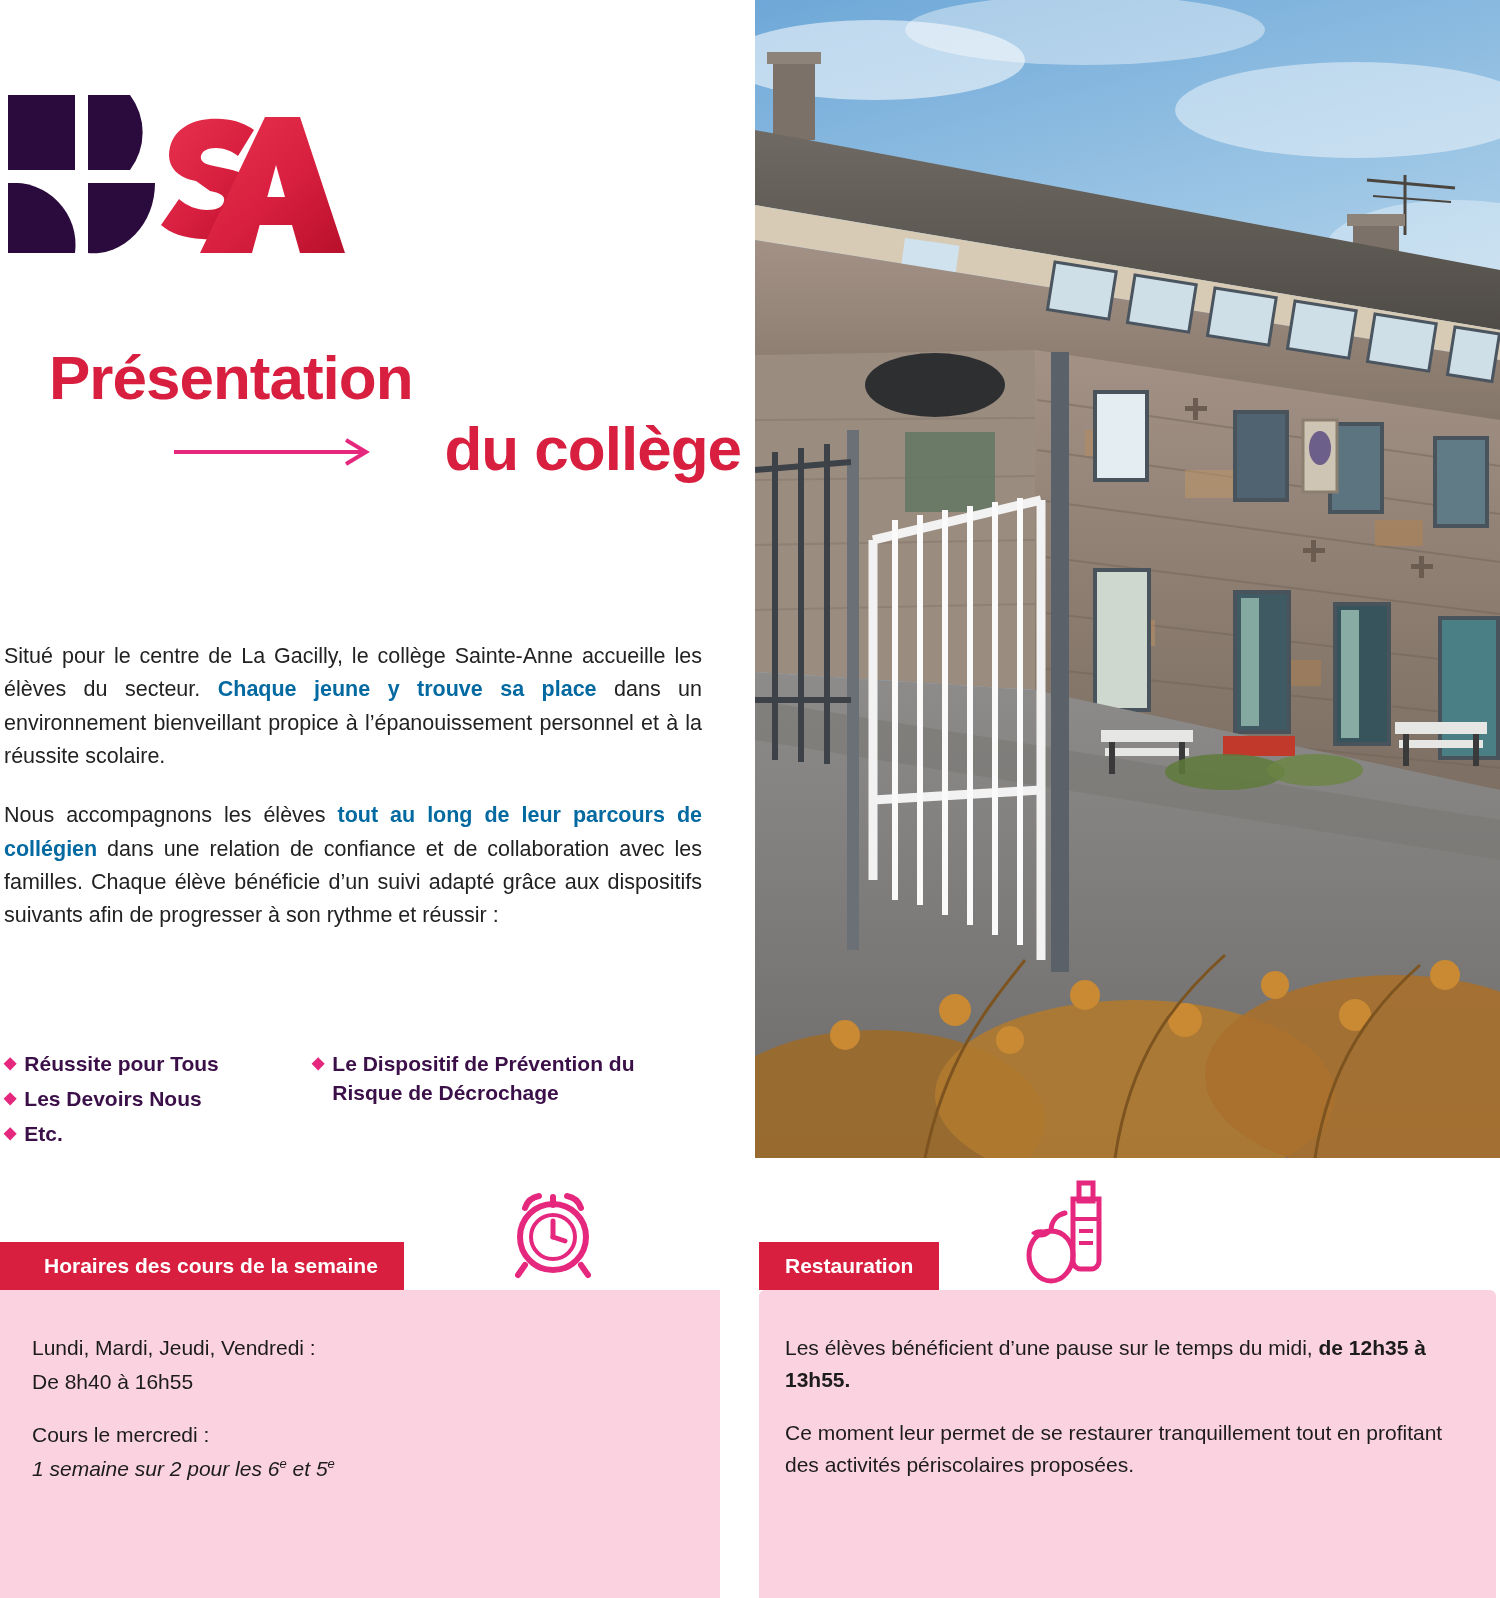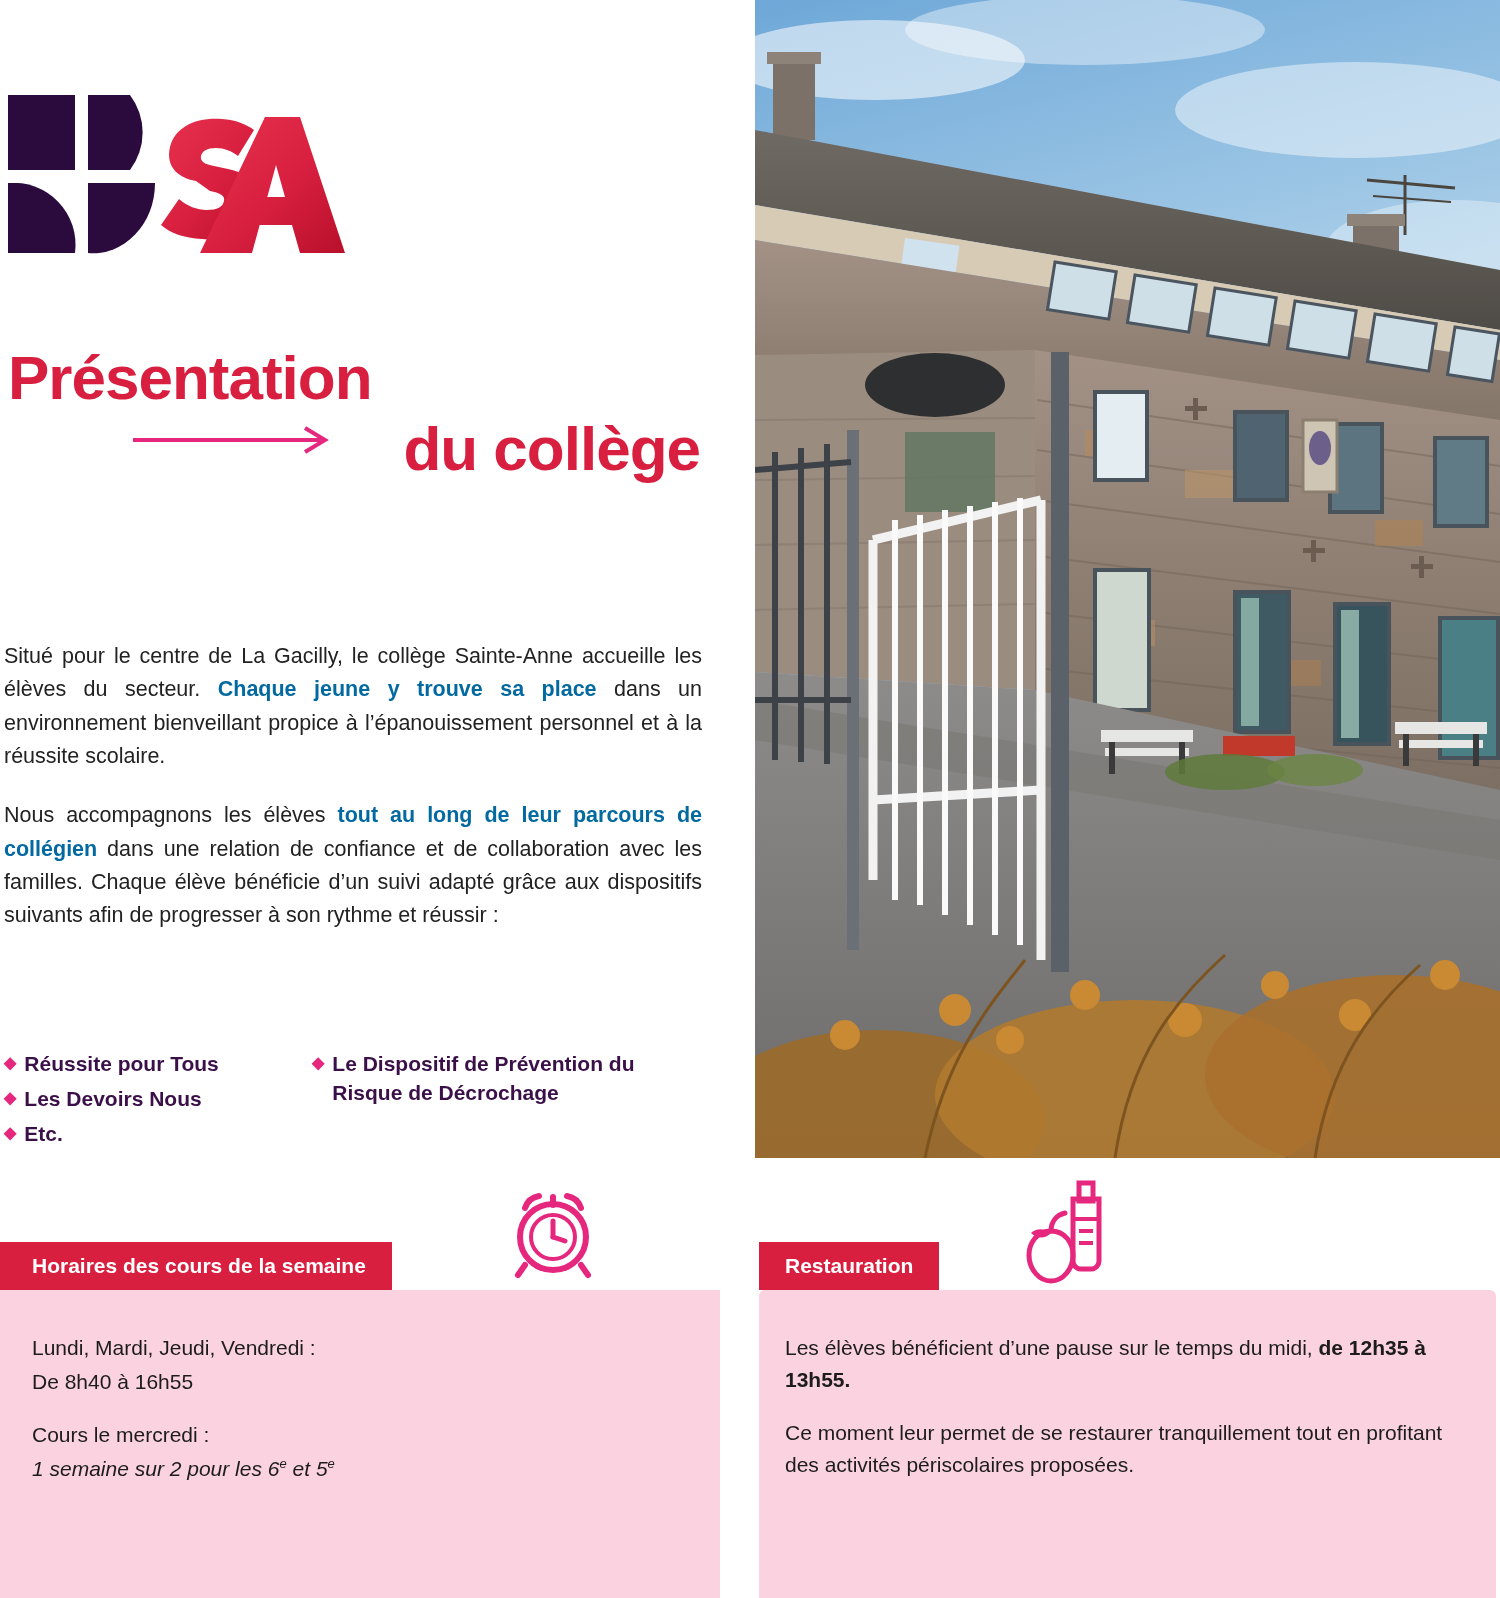--- a/index.html
+++ b/index.html
@@ -33,31 +33,33 @@
     height: 190px;
   }
   .logo svg { display: block; }
 
   
   .title-block {
     position: absolute;
     left: 0px;
     top: 345px;
     width: 700px;
+    padding-left: 41px;
   }
   .title-line1 {
     font-size: 62px;
     font-weight: 700;
     color: #d81f3f;
     letter-spacing: -1px;
     line-height: 1.05;
     margin: 0 0 6px 8px;
   }
   .title-line2-row {
     display: flex;
+    align-items: center;
     justify-content: flex-end;
     width: 700px;
     gap: 44px;
   }
   .arrow {
     flex: 0 0 auto;
     margin-right: 26px;
     margin-top: 10px;
   }
   .title-line2 {
@@ -147,21 +149,21 @@
     position: absolute;
     top: -48px;
     left: 0;
     height: 48px;
     background: #d81f3f;
     color: #ffffff;
     font-size: 21px;
     font-weight: 700;
     display: flex;
     align-items: center;
-    padding: 0 26px 0 32px;
+    padding: 0 26px 0 44px;
     white-space: nowrap;
   }
   .panel-right .panel-tab { padding-left: 26px; }
 
   .panel-icon {
     position: absolute;
     top: -115px;
   }
   .icon-clock { left: 505px; }
   .icon-food  { left: 258px; }

